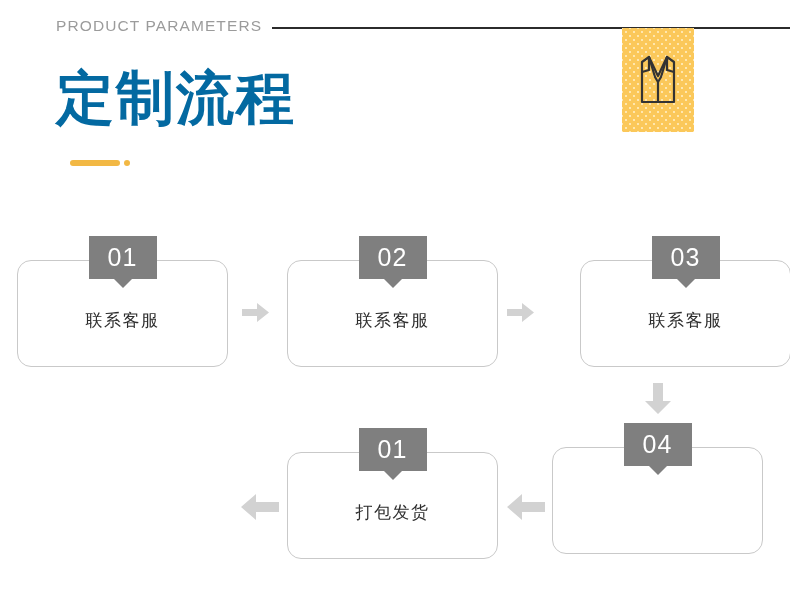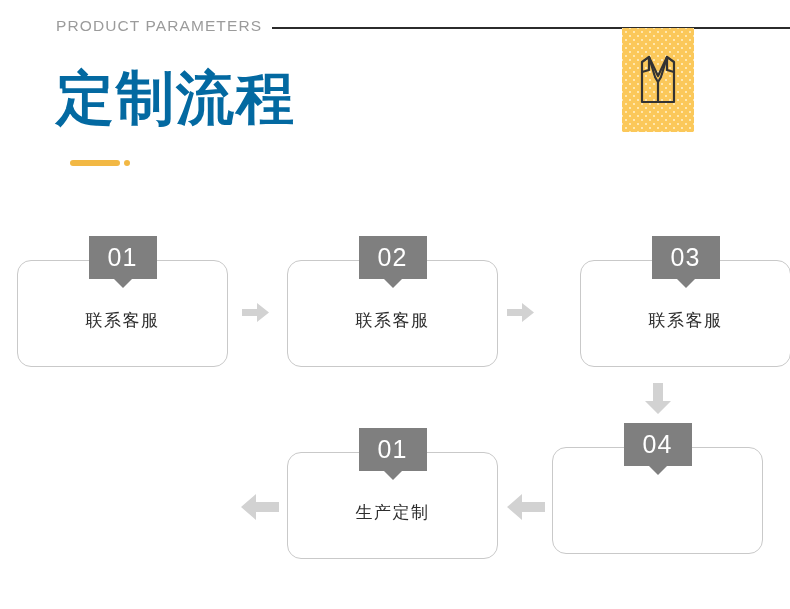--- a/index.html
+++ b/index.html
@@ -227,21 +227,21 @@
       <span class="badge-num">04</span>
       <span class="badge-tail"></span>
     </div>
   </div>
 
   <div class="step" id="step-5">
     <div class="badge">
       <span class="badge-num">01</span>
       <span class="badge-tail"></span>
     </div>
-    <div class="step-label">生产定制</div>
+    <div class="step-label">打包发货</div>
   </div>
 
 
   <div class="arrow" id="arrow-1-2">
     <svg width="27" height="19" viewBox="0 0 27 19">
       <path d="M0 6 L15 6 L15 0 L27 9.5 L15 19 L15 13 L0 13 Z" fill="#d2d2d2"></path>
     </svg>
   </div>
 
   <div class="arrow" id="arrow-2-3">

